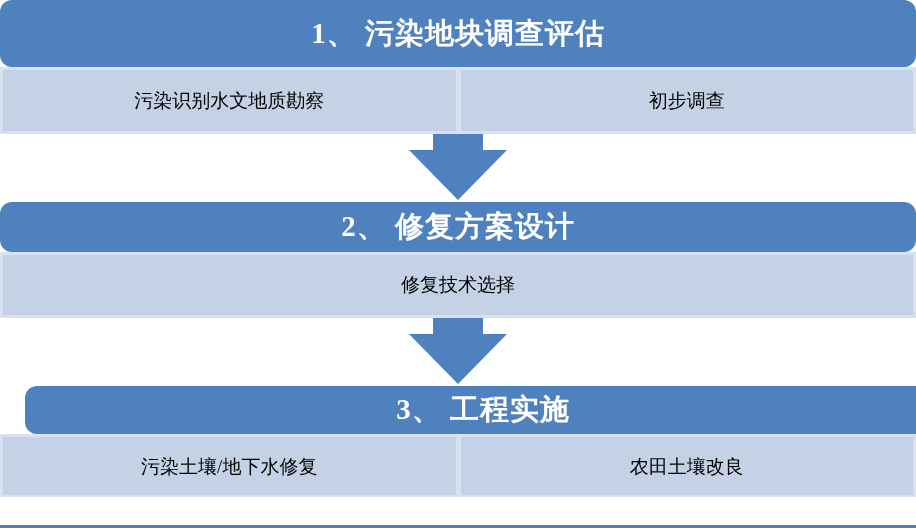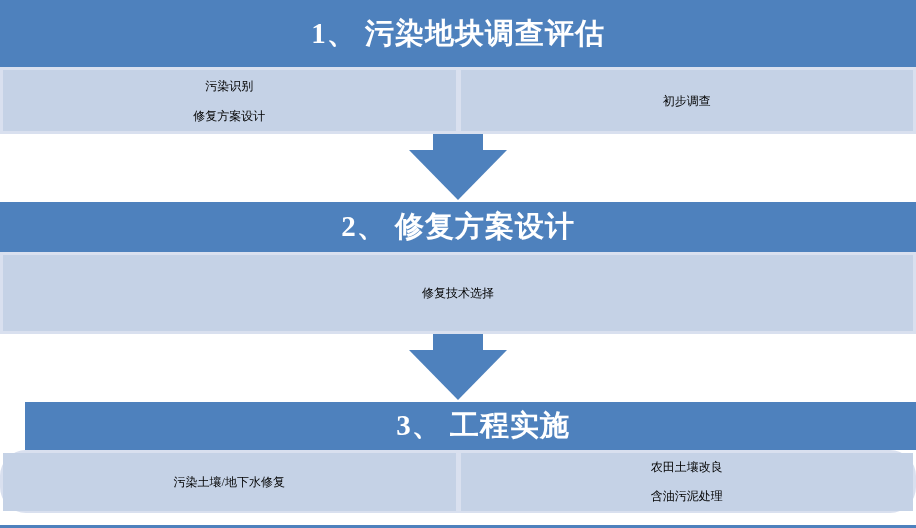--- a/index.html
+++ b/index.html
@@ -14,44 +14,44 @@
   html,body{width:916px;height:528px;overflow:hidden;background:#ffffff;}
   body{font-family:"Liberation Serif","DejaVu Serif",serif;}
   .diagram{width:916px;height:528px;display:flex;flex-direction:column;}
 
   
   .stage-header{
     width:100%;
     background:var(--header-blue);
     color:var(--header-text);
     display:flex;align-items:center;justify-content:center;
-    font-weight:bold;font-size:29px;letter-spacing:1px;
+    font-weight:bold;font-size:29px;letter-spacing:1px;border-radius:12px;
   }
   .h1{height:67px;}
   .h2{height:50px;}
   .h3{height:48px;margin-left:25px;}
 
   
   .stage-cells{
     width:100%;
     background:var(--cell-gap);
     display:flex;
     gap:5px;
     padding:3px 3px;
   }
   .c1{height:67px;}
-  .c2{height:82px;}
-  .c3{height:63px;padding-bottom:2px;border-radius:26px;}
+  .c2{height:66px;}
+  .c3{height:63px;padding-bottom:2px;}
   .cell{
     flex:1 1 0;
     background:var(--cell-fill);
     color:var(--cell-text);
-    display:flex;flex-direction:column;
-    justify-content:center;
-    font-size:12px;line-height:30px;
+    display:flex;flex-direction:row;
+    align-items:center;justify-content:center;
+    font-size:19px;line-height:30px;
     text-align:center;
   }
   .c3 .cell{line-height:29px;}
   .cell-line{white-space:nowrap;}
 
   
   .arrow-zone{
     width:100%;
     background:#ffffff;
     display:flex;justify-content:center;align-items:flex-start;
@@ -73,21 +73,21 @@
 <body>
 
 <div class="diagram">
 
   <div class="stage-header h1">
     <span>1、 污染地块调查评估</span>
   </div>
   <div class="stage-cells c1">
     <div class="cell">
       <div class="cell-line">污染识别</div>
-      <div class="cell-line">修复方案设计</div>
+      <div class="cell-line">水文地质勘察</div>
     </div>
     <div class="cell">
       <div class="cell-line">初步调查</div>
     </div>
   </div>
 
   <div class="arrow-zone a1">
     <div class="down-arrow">
       <div class="arrow-shaft"></div>
       <div class="arrow-head"></div>
@@ -112,18 +112,17 @@
 
   <div class="stage-header h3">
     <span>3、 工程实施</span>
   </div>
   <div class="stage-cells c3">
     <div class="cell">
       <div class="cell-line">污染土壤/地下水修复</div>
     </div>
     <div class="cell">
       <div class="cell-line">农田土壤改良</div>
-      <div class="cell-line">含油污泥处理</div>
     </div>
   </div>
 
   <div class="bottom-bar"></div>
 </div>
 
 </body></html>

